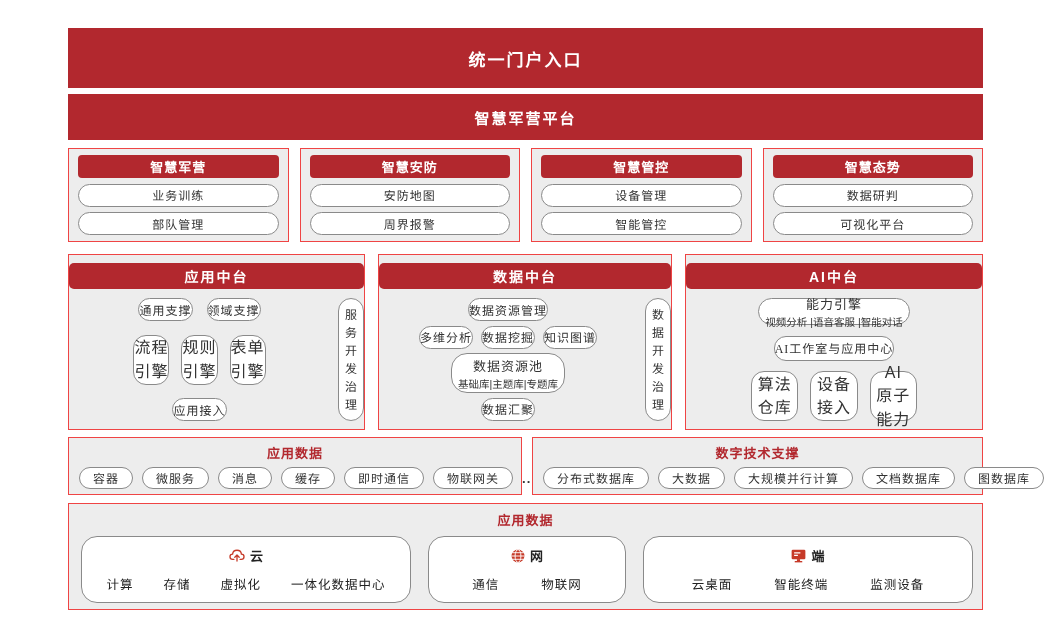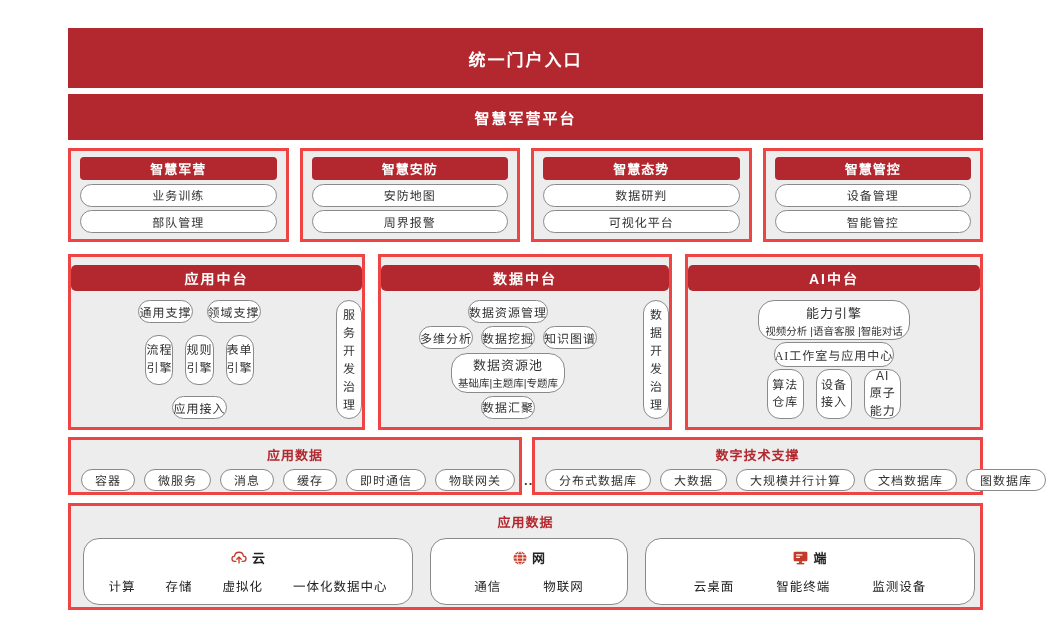--- a/index.html
+++ b/index.html
@@ -8,21 +8,21 @@
   .stage { position:relative; width:1051px; height:636px; background:#fff; overflow:hidden; }
 
   
   .banner { position:absolute; left:68px; width:915px; background:#b2282e;
             color:#fff; font-weight:bold; display:flex; align-items:center; justify-content:center;
             letter-spacing:2px; }
   .banner1 { top:28px; height:60px; font-size:17px; }
   .banner2 { top:94px; height:46px; font-size:15px; }
 
   
-  .panel { background:#ededed; border:3px solid #ef4444; }
+  .panel { background:#ededed; border:1px solid #ef4444; }
 
   
   .cols { position:absolute; left:68px; top:148px; width:915px; height:94px; display:flex; gap:11px; }
   .col { flex:1; padding:6px 9px; display:flex; flex-direction:column; justify-content:space-between; }
   .col-head { height:23px; background:#b2282e; border-radius:4px; color:#fff; font-weight:bold;
               font-size:13px; display:flex; align-items:center; justify-content:center; letter-spacing:1px; }
   .pill { background:#fff; border:1px solid #8a8a8a; border-radius:12px; height:23px;
           display:flex; align-items:center; justify-content:center; font-size:12px; letter-spacing:1px;font-family:Liberation Serif, serif; }
 
   
@@ -32,21 +32,21 @@
   .plat-head { height:26px; background:#b2282e; border-radius:5px; color:#fff; font-weight:bold;
                font-size:14px; display:flex; align-items:center; justify-content:center;
                letter-spacing:2px; margin-bottom:9px; }
   .plat-body { flex:1; display:flex; gap:8px; }
   .plat-left { flex:1; display:flex; flex-direction:column; justify-content:space-between;align-items:center; }
   .hrow { display:flex; gap:14px; }
   .hrow-sm { display:flex; gap:8px; }
   .hrow > .pill, .hrow-sm > .pill { flex:1; }
   .box2 { flex:1; background:#fff; border:1px solid #8a8a8a; border-radius:13px; height:50px;
           display:flex; align-items:center; justify-content:center; text-align:center;
-          font-size:12px; white-space:pre-line; line-height:1.45; letter-spacing:1px; }
+          font-size:16px; white-space:pre-line; line-height:1.45; letter-spacing:1px; }
   .wide-box { background:#fff; border:1px solid #8a8a8a; border-radius:16px; padding:4px 6px;
               display:flex; flex-direction:column; align-items:center; justify-content:center; }
   .wide-box .t { font-size:13px; letter-spacing:1px; }
   .wide-box .s { font-size:10.5px; color:#333; margin-top:1px; }
   .v-pill { width:26px; background:#fff; border:1px solid #8a8a8a; border-radius:13px;
             display:flex; align-items:center; justify-content:center; }
   .v-pill span { display:block; width:14px; font-size:12px; line-height:1.5; text-align:center; }
 
   
   .bars { position:absolute; left:68px; top:437px; width:915px; height:58px; display:flex; gap:10px; }
@@ -82,28 +82,28 @@
       <div class="col-head">智慧军营</div>
       <div class="pill">业务训练</div>
       <div class="pill">部队管理</div>
     </div>
     <div class="panel col">
       <div class="col-head">智慧安防</div>
       <div class="pill">安防地图</div>
       <div class="pill">周界报警</div>
     </div>
     <div class="panel col">
+      <div class="col-head">智慧管控</div>
+      <div class="pill">设备管理</div>
+      <div class="pill">智能管控</div>
+    </div>
+    <div class="panel col">
       <div class="col-head">智慧态势</div>
       <div class="pill">数据研判</div>
       <div class="pill">可视化平台</div>
-    </div>
-    <div class="panel col">
-      <div class="col-head">智慧管控</div>
-      <div class="pill">设备管理</div>
-      <div class="pill">智能管控</div>
     </div>
   </div>
 
   <div class="mid">
 
     <div class="panel plat plat-a">
       <div class="plat-head">应用中台</div>
       <div class="plat-body">
         <div class="plat-left">
           <div class="hrow">
@@ -145,21 +145,21 @@
         <div class="v-pill">
           <span>数据开发治理</span>
         </div>
       </div>
     </div>
 
     <div class="panel plat plat-c">
       <div class="plat-head">AI中台</div>
       <div class="plat-body">
         <div class="plat-left">
-          <div class="wide-box" style="height:40px;">
+          <div class="wide-box" style="height:27px;">
             <div class="t">能力引擎</div>
             <div class="s">视频分析 |语音客服 |智能对话</div>
           </div>
           <div class="pill" style="height:25px;">AI工作室与应用中心</div>
           <div class="hrow" style="gap:12px;">
             <div class="box2">算法
 仓库</div>
             <div class="box2">设备
 接入</div>
             <div class="box2">AI

